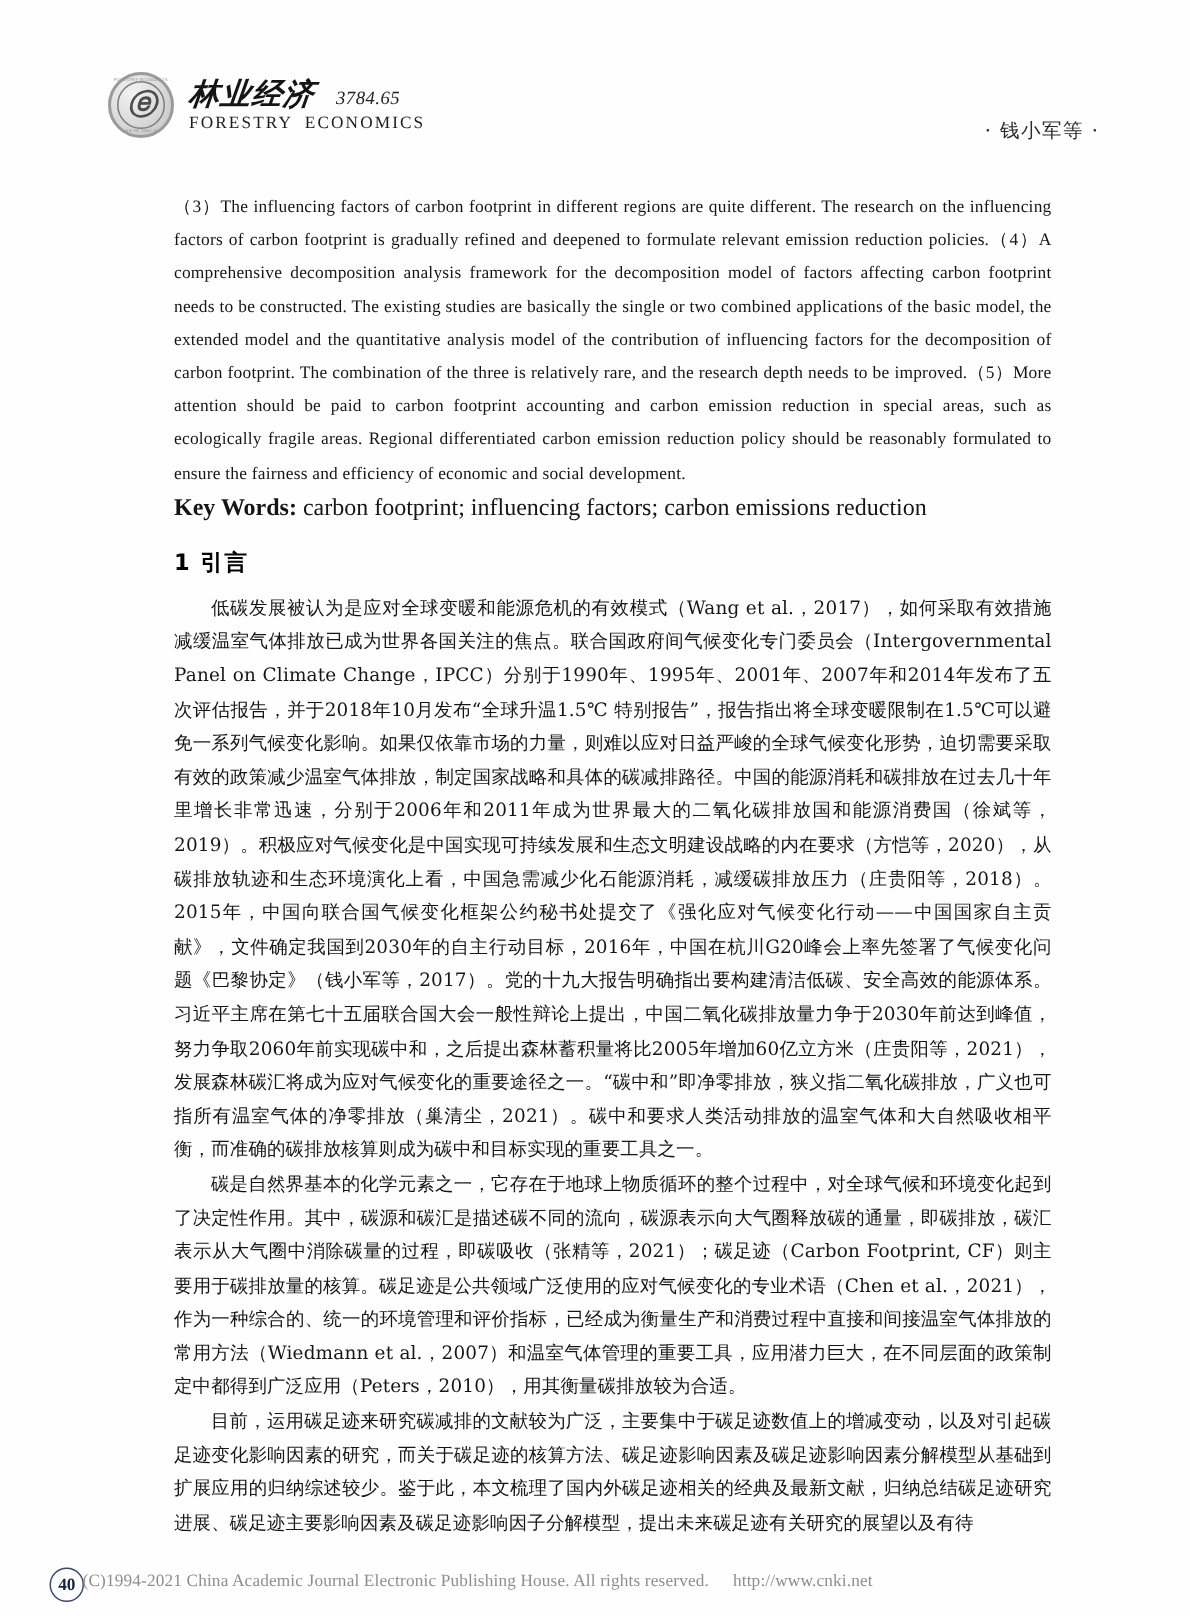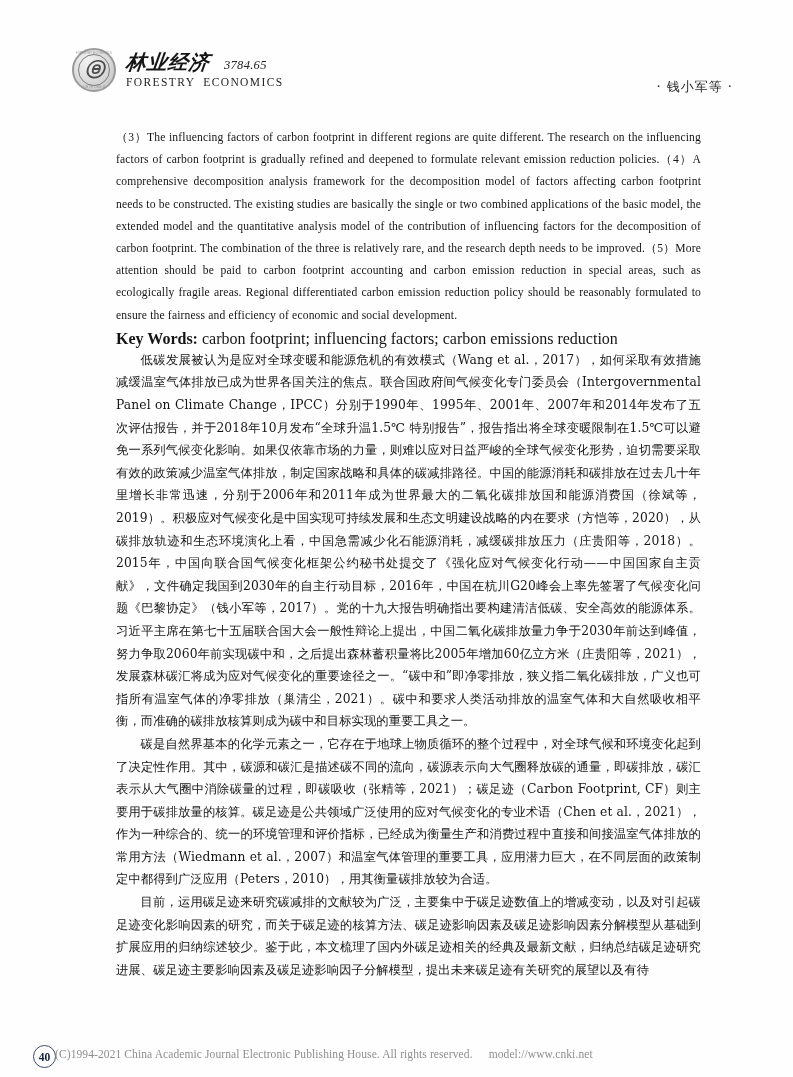--- a/index.html
+++ b/index.html
@@ -252,26 +252,27 @@
   </div>
 
   <div class="content">
 
     <p class="abs">（3）The influencing factors of carbon footprint in different regions are quite different. The research on the influencing factors of carbon footprint is gradually refined and deepened to formulate relevant emission reduction policies.（4）A comprehensive decomposition analysis framework for the decomposition model of factors affecting carbon footprint needs to be constructed. The existing studies are basically the single or two combined applications of the basic model, the extended model and the quantitative analysis model of the contribution of influencing factors for the decomposition of carbon footprint. The combination of the three is relatively rare, and the research depth needs to be improved.（5）More attention should be paid to carbon footprint accounting and carbon emission reduction in special areas, such as ecologically fragile areas. Regional differentiated carbon emission reduction policy should be reasonably formulated to ensure the fairness and efficiency of economic and social development.</p>
 
     <p class="keywords">
       <b>Key Words:</b><span> carbon footprint; influencing factors; carbon emissions reduction</span>
     </p>
 
+    <h2 class="sec">1 引言</h2>
 
     <p class="cn">低碳发展被认为是应对全球变暖和能源危机的有效模式（Wang et al.，2017），如何采取有效措施减缓温室气体排放已成为世界各国关注的焦点。联合国政府间气候变化专门委员会（Intergovernmental Panel on Climate Change，IPCC）分别于1990年、1995年、2001年、2007年和2014年发布了五次评估报告，并于2018年10月发布“全球升温1.5℃ 特别报告”，报告指出将全球变暖限制在1.5℃可以避免一系列气候变化影响。如果仅依靠市场的力量，则难以应对日益严峻的全球气候变化形势，迫切需要采取有效的政策减少温室气体排放，制定国家战略和具体的碳减排路径。中国的能源消耗和碳排放在过去几十年里增长非常迅速，分别于2006年和2011年成为世界最大的二氧化碳排放国和能源消费国（徐斌等，2019）。积极应对气候变化是中国实现可持续发展和生态文明建设战略的内在要求（方恺等，2020），从碳排放轨迹和生态环境演化上看，中国急需减少化石能源消耗，减缓碳排放压力（庄贵阳等，2018）。2015年，中国向联合国气候变化框架公约秘书处提交了《强化应对气候变化行动——中国国家自主贡献》，文件确定我国到2030年的自主行动目标，2016年，中国在杭川G20峰会上率先签署了气候变化问题《巴黎协定》（钱小军等，2017）。党的十九大报告明确指出要构建清洁低碳、安全高效的能源体系。习近平主席在第七十五届联合国大会一般性辩论上提出，中国二氧化碳排放量力争于2030年前达到峰值，努力争取2060年前实现碳中和，之后提出森林蓄积量将比2005年增加60亿立方米（庄贵阳等，2021），发展森林碳汇将成为应对气候变化的重要途径之一。“碳中和”即净零排放，狭义指二氧化碳排放，广义也可指所有温室气体的净零排放（巢清尘，2021）。碳中和要求人类活动排放的温室气体和大自然吸收相平衡，而准确的碳排放核算则成为碳中和目标实现的重要工具之一。</p>
     <p class="cn">碳是自然界基本的化学元素之一，它存在于地球上物质循环的整个过程中，对全球气候和环境变化起到了决定性作用。其中，碳源和碳汇是描述碳不同的流向，碳源表示向大气圈释放碳的通量，即碳排放，碳汇表示从大气圈中消除碳量的过程，即碳吸收（张精等，2021）；碳足迹（Carbon Footprint, CF）则主要用于碳排放量的核算。碳足迹是公共领域广泛使用的应对气候变化的专业术语（Chen et al.，2021），作为一种综合的、统一的环境管理和评价指标，已经成为衡量生产和消费过程中直接和间接温室气体排放的常用方法（Wiedmann et al.，2007）和温室气体管理的重要工具，应用潜力巨大，在不同层面的政策制定中都得到广泛应用（Peters，2010），用其衡量碳排放较为合适。</p>
     <p class="cn">目前，运用碳足迹来研究碳减排的文献较为广泛，主要集中于碳足迹数值上的增减变动，以及对引起碳足迹变化影响因素的研究，而关于碳足迹的核算方法、碳足迹影响因素及碳足迹影响因素分解模型从基础到扩展应用的归纳综述较少。鉴于此，本文梳理了国内外碳足迹相关的经典及最新文献，归纳总结碳足迹研究进展、碳足迹主要影响因素及碳足迹影响因子分解模型，提出未来碳足迹有关研究的展望以及有待</p>
   </div>
 
   <div class="footer">
     <div class="page-num">40</div>
     <div class="footer-text">
-      <span>(C)1994-2021 China Academic Journal Electronic Publishing House. All rights reserved.</span><a class="url" href="#">model://www.cnki.net</a>
+      <span>(C)1994-2021 China Academic Journal Electronic Publishing House. All rights reserved.</span><a class="url" href="#">http://www.cnki.net</a>
     </div>
   </div>
 
 </div>
 
 </body></html>

